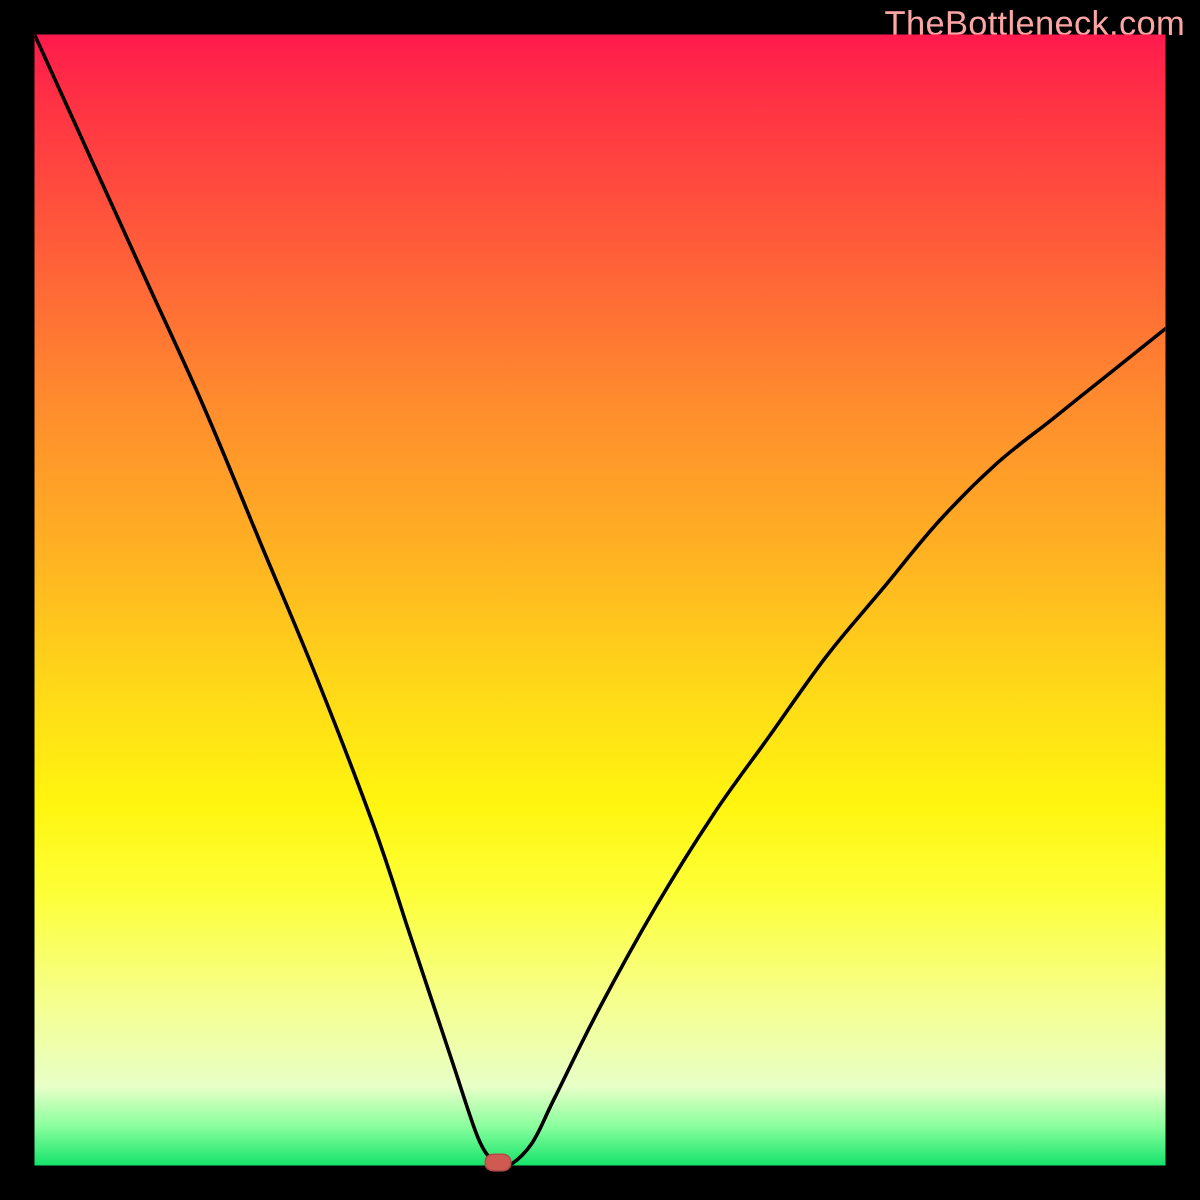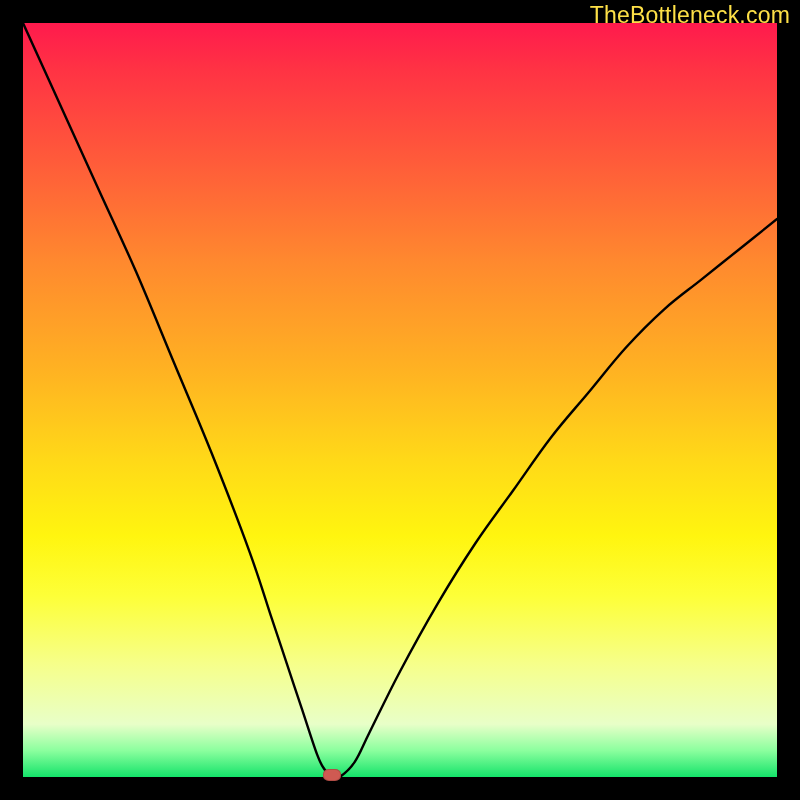--- a/index.html
+++ b/index.html
@@ -51,21 +51,21 @@
     width: 18px;
     height: 12px;
     border-radius: 6px / 5px;
     background: #cf5a52;
     box-shadow: inset 0 0 0 1px rgba(0,0,0,0.15);
   }
   .watermark {
     position: absolute;
     top: 2px;
     right: 10px;
-    color: #fde047;
+    color: #fca5a5;
     font-size: 23px;
     letter-spacing: 0.2px;
     font-weight: 400;
     user-select: none;
   }
 </style>
 </head>
 <body>
 
 <div class="frame">

